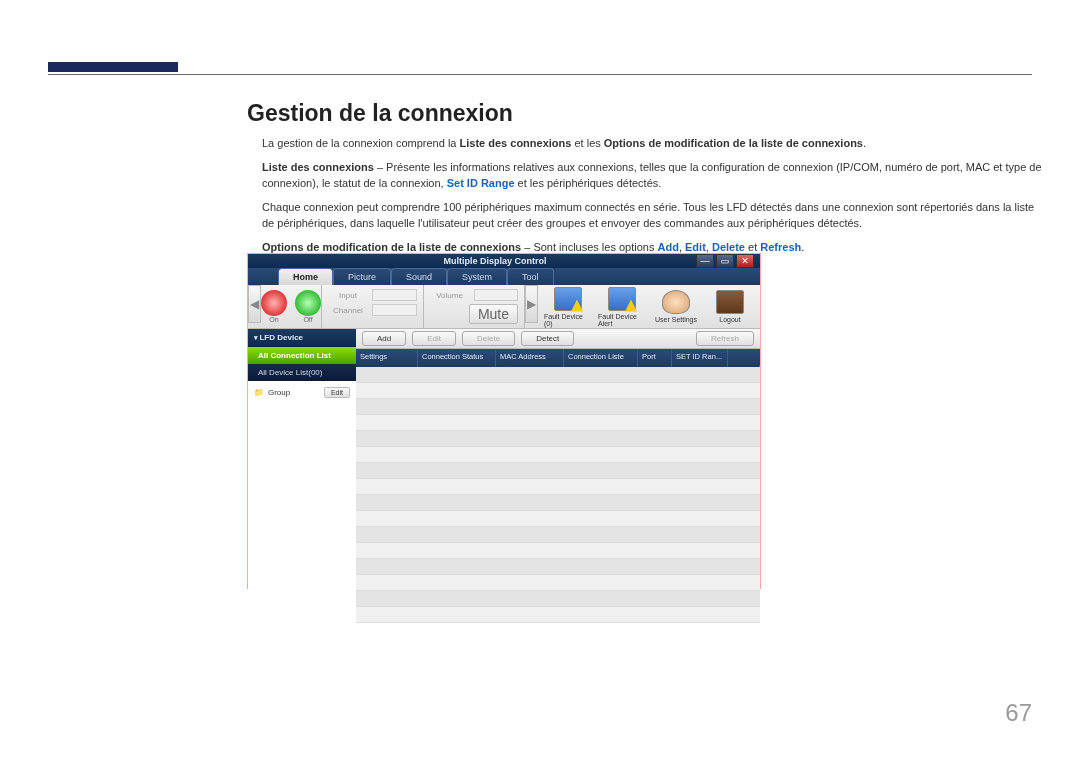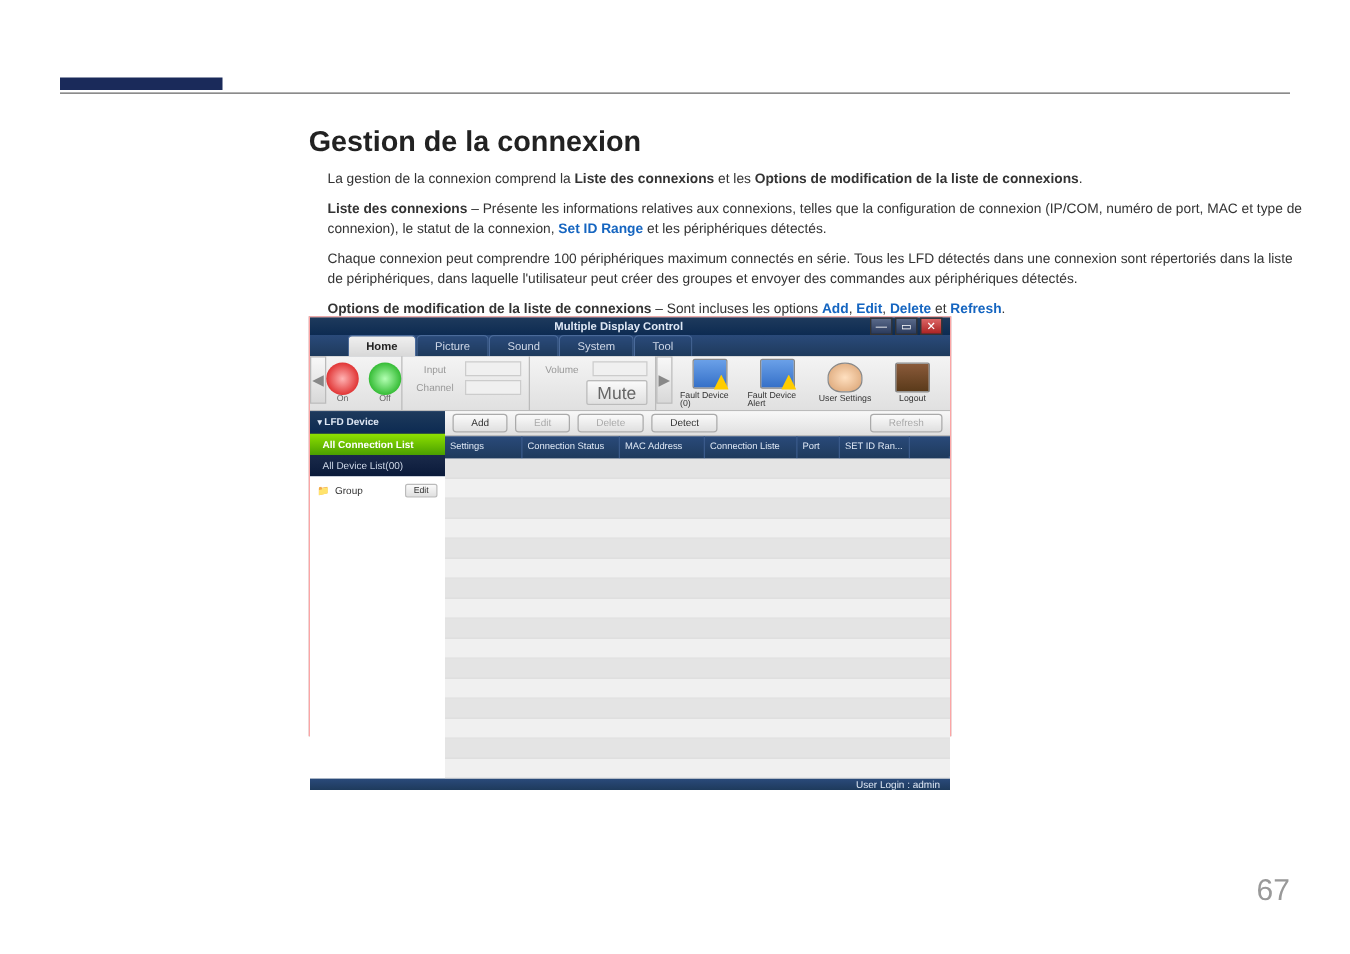--- a/index.html
+++ b/index.html
@@ -468,18 +468,15 @@
         <div class="grid-row"></div>
         <div class="grid-row"></div>
         <div class="grid-row"></div>
         <div class="grid-row"></div>
         <div class="grid-row"></div>
         <div class="grid-row"></div>
       </div>
     </div>
   </div>
 
-  <div class="statusbar">
-    <span>User Login : admin</span>
-  </div>
 </div>
 
 <div class="page-number">67</div>
 
 </body></html>

